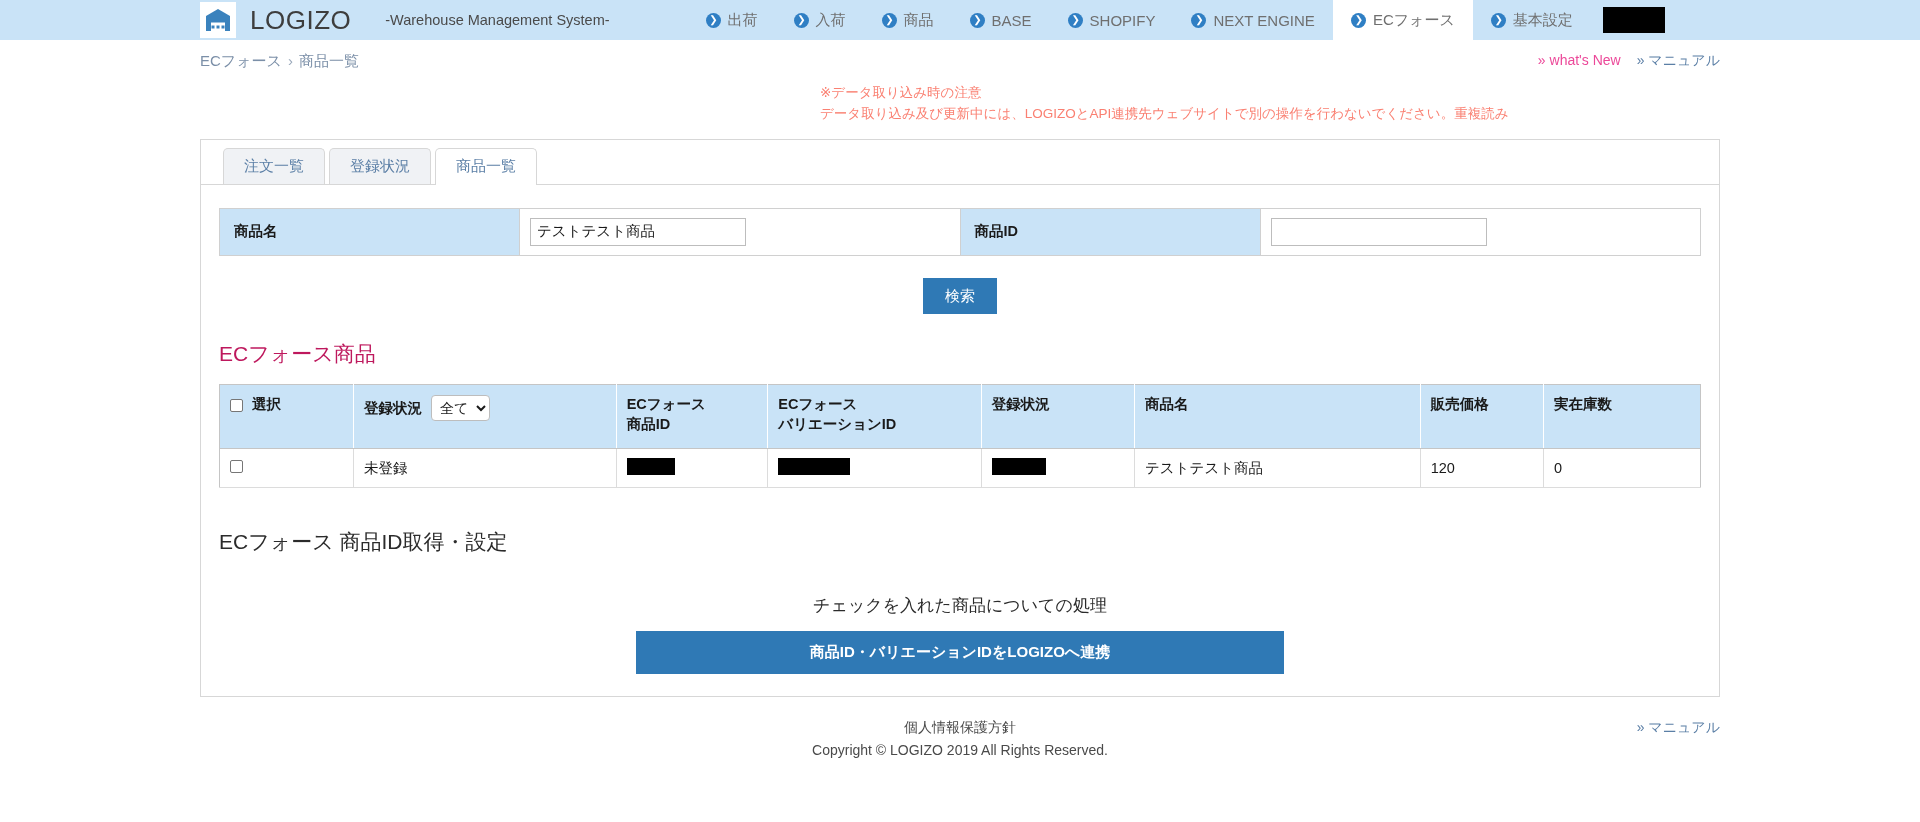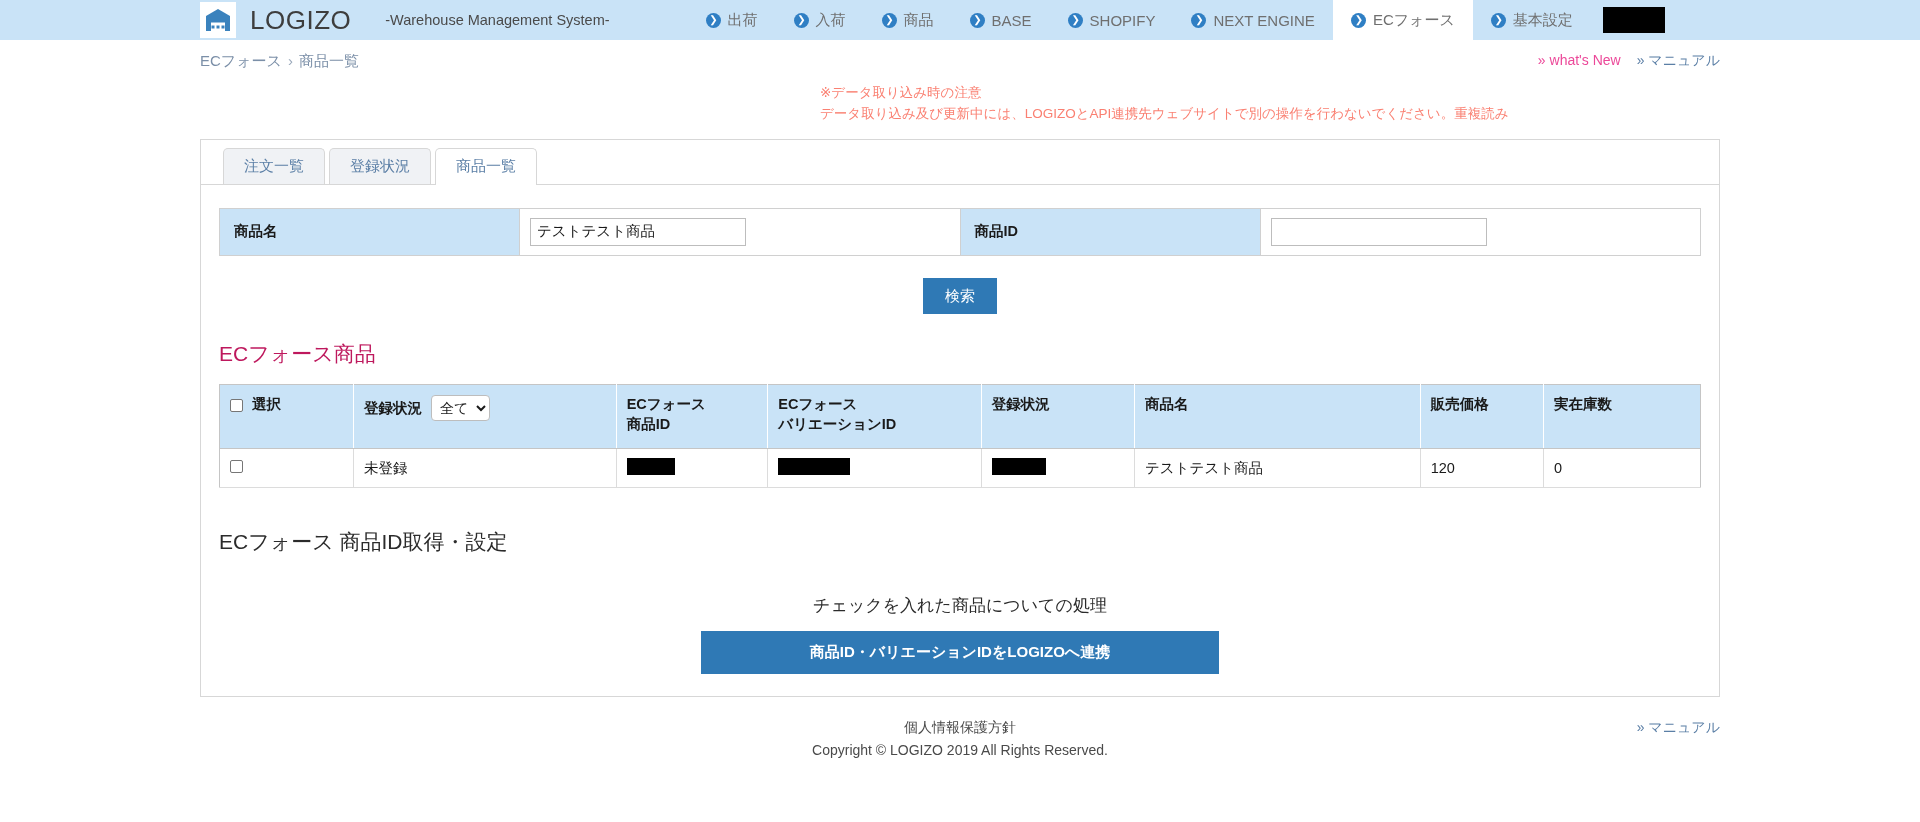--- a/index.html
+++ b/index.html
@@ -314,21 +314,21 @@
   }
   .action-btnrow {
     display: flex;
     justify-content: center;
     padding: 14px 0 0 0;
   }
   .btn-wide {
     background: #2f79b5;
     color: #ffffff;
     border: none;
-    width: 518px;
+    width: 648px;
     padding: 12px 0;
     font-size: 15px;
     font-weight: bold;
     cursor: pointer;
     font-family: "Liberation Sans", "DejaVu Sans", sans-serif;
   }
 
   
   .footer {
     position: relative;

